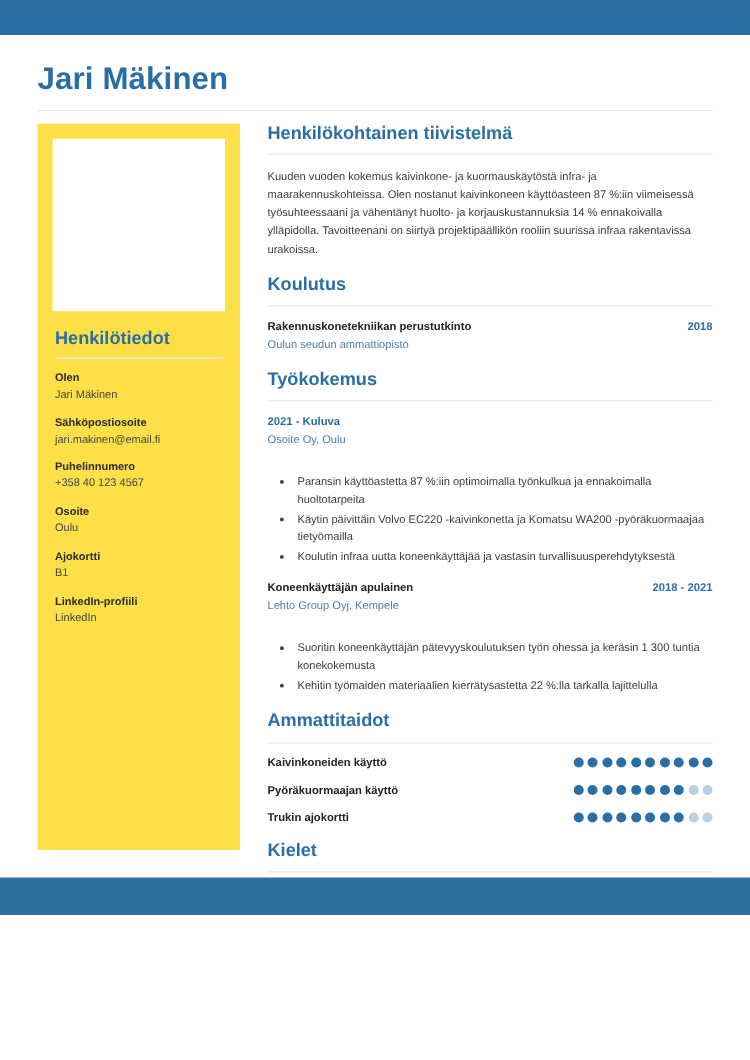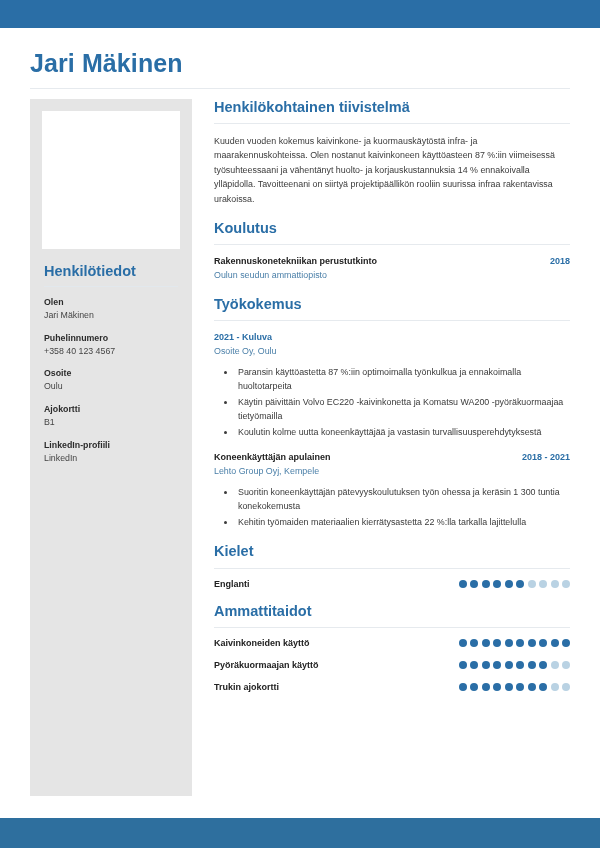--- a/index.html
+++ b/index.html
@@ -10,21 +10,21 @@
     width: 600px;
     height: 848px;
     background: #ffffff;
     font-family: "Liberation Sans", sans-serif;
     color: #333333;
     overflow: hidden;
   }
   .page {
     position: relative;
     width: 600px;
-    height: 848px;
+    height: 732px;
     background: #ffffff;
     box-sizing: border-box;
     display: flex;
     flex-direction: column;
   }
   .topbar {
     width: 100%;
     height: 28px;
     background: #2a6ea6;
     flex: 0 0 auto;
@@ -60,21 +60,21 @@
     display: flex;
     flex-direction: row;
     align-items: flex-start;
     flex: 1 1 auto;
     min-height: 0;
   }
   
   .sidebar {
     width: 162px;
     flex: 0 0 162px;
-    background: #e5e5e5;
+    background: #fde047;
     box-sizing: border-box;
     padding: 12px 12px 20px 12px;
     align-self: stretch;
     margin-top: 10px;
     margin-bottom: 22px;
   }
   .photo-box {
     width: 138px;
     height: 138px;
     background: #ffffff;
@@ -161,21 +161,21 @@
     line-height: 1.42;
     flex: 0 0 auto;
   }
   .entry-sub {
     font-size: 8.9px;
     color: #4a7fa8;
     line-height: 1.45;
     margin-top: 1px;
   }
   .bullets {
-    margin: 7px 0 0 0;
+    margin: 20px 0 0 0;
     padding-left: 22px;
   }
   .bullets li {
     font-size: 8.9px;
     line-height: 1.58;
     color: #3b3b3b;
     margin-bottom: 2px;
     padding-left: 2px;
   }
   .rating-row {
@@ -221,20 +221,24 @@
     <div class="columns">
 
       <aside class="sidebar">
         <div class="photo-box"></div>
         <h2>Henkilötiedot</h2>
         <div class="rule"></div>
         <div>
           <div class="field">
             <div class="field-label">Olen</div>
             <div class="field-value">Jari Mäkinen</div>
+          </div>
+          <div class="field">
+            <div class="field-label">Sähköpostiosoite</div>
+            <div class="field-value">jari.makinen@email.fi</div>
           </div>
           <div class="field">
             <div class="field-label">Puhelinnumero</div>
             <div class="field-value">+358 40 123 4567</div>
           </div>
           <div class="field">
             <div class="field-label">Osoite</div>
             <div class="field-value">Oulu</div>
           </div>
           <div class="field">
@@ -273,105 +277,105 @@
           <div class="rule"></div>
 
           <div class="entry">
             <div class="entry-head">
               <div class="entry-date">2021 - Kuluva</div>
             </div>
             <div class="entry-sub">Osoite Oy, Oulu</div>
             <ul class="bullets">
               <li>Paransin käyttöastetta 87 %:iin optimoimalla työnkulkua ja ennakoimalla huoltotarpeita</li>
               <li>Käytin päivittäin Volvo EC220 -kaivinkonetta ja Komatsu WA200 -pyöräkuormaajaa tietyömailla</li>
-              <li>Koulutin kolme uutta koneenkäyttäjää ja vastasin turvallisuusperehdytyksestä</li>
+              <li>Koulutin infraa uutta koneenkäyttäjää ja vastasin turvallisuusperehdytyksestä</li>
             </ul>
           </div>
 
           <div class="entry">
             <div class="entry-head">
               <div class="entry-title">Koneenkäyttäjän apulainen</div>
               <div class="entry-date">2018 - 2021</div>
             </div>
             <div class="entry-sub">Lehto Group Oyj, Kempele</div>
             <ul class="bullets">
               <li>Suoritin koneenkäyttäjän pätevyyskoulutuksen työn ohessa ja keräsin 1 300 tuntia konekokemusta</li>
               <li>Kehitin työmaiden materiaalien kierrätysastetta 22 %:lla tarkalla lajittelulla</li>
             </ul>
           </div>
         </section>
 
         <section class="section">
+          <h2>Ammattitaidot</h2>
+          <div class="rule"></div>
+          <div class="rating-row">
+            <div class="rating-label">Kaivinkoneiden käyttö</div>
+            <div class="dots">
+                <span class="dot on"></span>
+                <span class="dot on"></span>
+                <span class="dot on"></span>
+                <span class="dot on"></span>
+                <span class="dot on"></span>
+                <span class="dot on"></span>
+                <span class="dot on"></span>
+                <span class="dot on"></span>
+                <span class="dot on"></span>
+                <span class="dot on"></span>
+              </div>
+          </div>
+          <div class="rating-row">
+            <div class="rating-label">Pyöräkuormaajan käyttö</div>
+            <div class="dots">
+                <span class="dot on"></span>
+                <span class="dot on"></span>
+                <span class="dot on"></span>
+                <span class="dot on"></span>
+                <span class="dot on"></span>
+                <span class="dot on"></span>
+                <span class="dot on"></span>
+                <span class="dot on"></span>
+                <span class="dot"></span>
+                <span class="dot"></span>
+              </div>
+          </div>
+          <div class="rating-row">
+            <div class="rating-label">Trukin ajokortti</div>
+            <div class="dots">
+                <span class="dot on"></span>
+                <span class="dot on"></span>
+                <span class="dot on"></span>
+                <span class="dot on"></span>
+                <span class="dot on"></span>
+                <span class="dot on"></span>
+                <span class="dot on"></span>
+                <span class="dot on"></span>
+                <span class="dot"></span>
+                <span class="dot"></span>
+              </div>
+          </div>
+        </section>
+
+        <section class="section">
           <h2>Kielet</h2>
           <div class="rule"></div>
           <div class="rating-row">
             <div class="rating-label">Englanti</div>
             <div class="dots">
                 <span class="dot on"></span>
                 <span class="dot on"></span>
                 <span class="dot on"></span>
                 <span class="dot on"></span>
                 <span class="dot on"></span>
                 <span class="dot on"></span>
                 <span class="dot"></span>
                 <span class="dot"></span>
                 <span class="dot"></span>
                 <span class="dot"></span>
               </div>
           </div>
         </section>
 
-        <section class="section">
-          <h2>Ammattitaidot</h2>
-          <div class="rule"></div>
-          <div class="rating-row">
-            <div class="rating-label">Kaivinkoneiden käyttö</div>
-            <div class="dots">
-                <span class="dot on"></span>
-                <span class="dot on"></span>
-                <span class="dot on"></span>
-                <span class="dot on"></span>
-                <span class="dot on"></span>
-                <span class="dot on"></span>
-                <span class="dot on"></span>
-                <span class="dot on"></span>
-                <span class="dot on"></span>
-                <span class="dot on"></span>
-              </div>
-          </div>
-          <div class="rating-row">
-            <div class="rating-label">Pyöräkuormaajan käyttö</div>
-            <div class="dots">
-                <span class="dot on"></span>
-                <span class="dot on"></span>
-                <span class="dot on"></span>
-                <span class="dot on"></span>
-                <span class="dot on"></span>
-                <span class="dot on"></span>
-                <span class="dot on"></span>
-                <span class="dot on"></span>
-                <span class="dot"></span>
-                <span class="dot"></span>
-              </div>
-          </div>
-          <div class="rating-row">
-            <div class="rating-label">Trukin ajokortti</div>
-            <div class="dots">
-                <span class="dot on"></span>
-                <span class="dot on"></span>
-                <span class="dot on"></span>
-                <span class="dot on"></span>
-                <span class="dot on"></span>
-                <span class="dot on"></span>
-                <span class="dot on"></span>
-                <span class="dot on"></span>
-                <span class="dot"></span>
-                <span class="dot"></span>
-              </div>
-          </div>
-        </section>
-
       </main>
     </div>
   </div>
 
   <div class="bottombar"></div>
 </div>
 
 </body></html>

